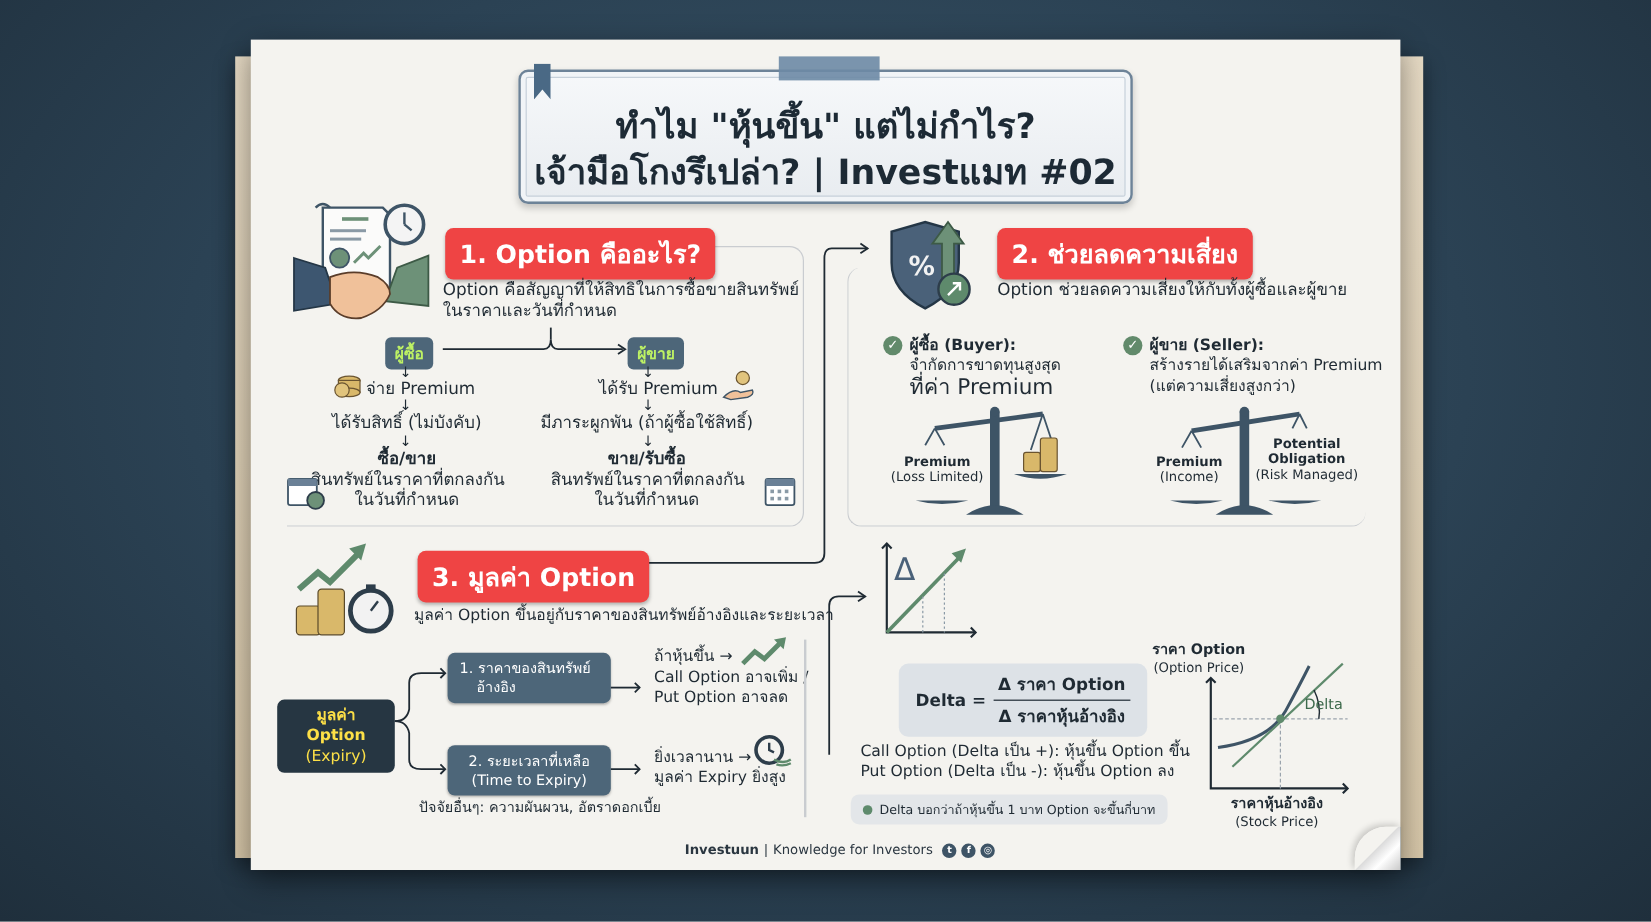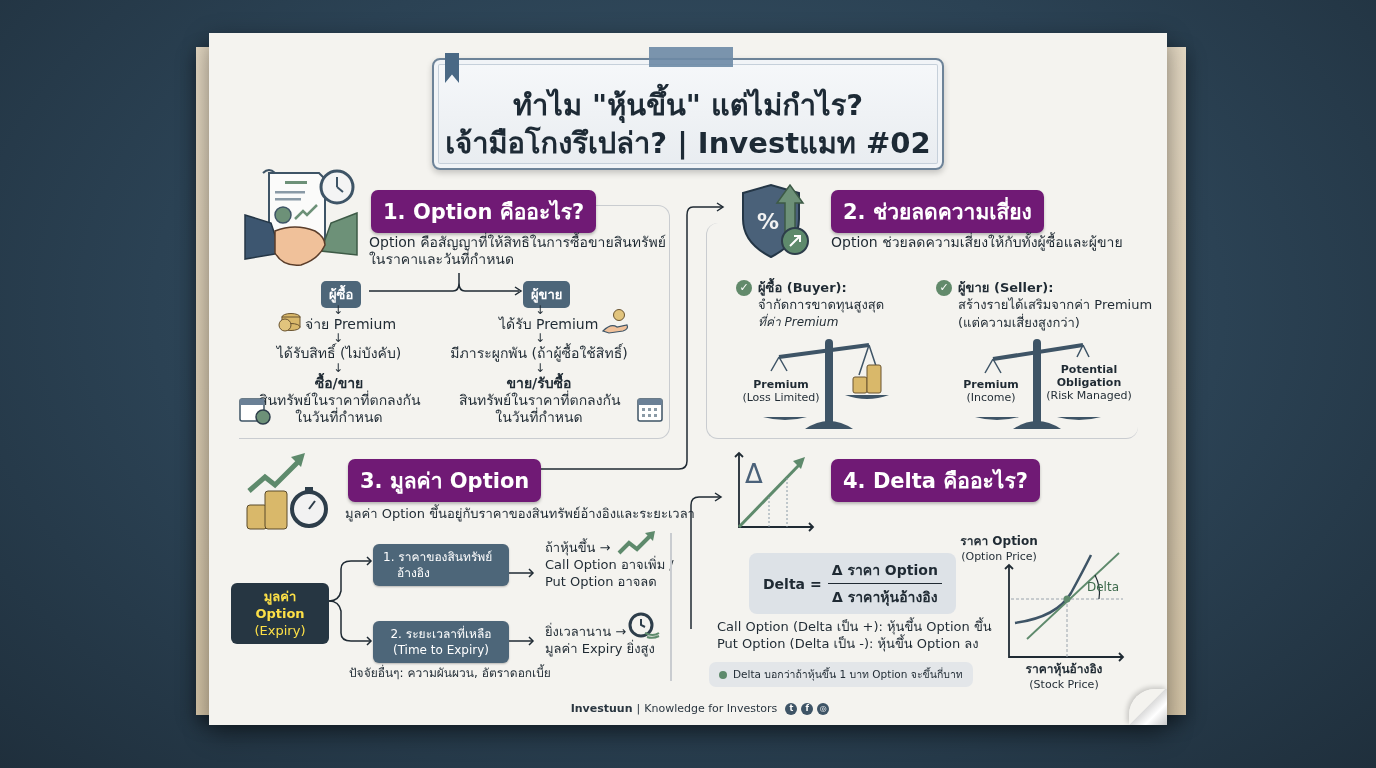--- a/index.html
+++ b/index.html
@@ -45,29 +45,29 @@
     background: #6d89a5; opacity: 0.9;
   }
   .ribbon {
     position: absolute; left: 236px; top: 20px; width: 14px; height: 30px;
     background: #4a6985;
     clip-path: polygon(0 0, 100% 0, 100% 100%, 50% 72%, 0 100%);
   }
 
   .panel-frame { position: absolute; border: 1.5px solid #c9ccd0; border-radius: 12px; }
   .pill {
-    position: absolute; background: #701a75; color: #ffffff; font-weight: bold;
+    position: absolute; background: #ef4444; color: #ffffff; font-weight: bold;
     border-radius: 7px; font-size: 21px; padding: 5px 12px; white-space: nowrap;
     box-shadow: 0 2px 3px rgba(0,0,0,0.25);
   }
   .txt { position: absolute; font-size: 13px; color: #1f2a33; white-space: nowrap; line-height: 17px; }
   .bold { font-weight: bold; }
   .center { text-align: center; }
   .tag {
-    position: absolute; background: #4d6679; color: #ffffff; font-weight: bold;
+    position: absolute; background: #4d6679; color: #bef264; font-weight: bold;
     font-size: 13px; border-radius: 5px; padding: 3px 8px;
   }
   .arrow-down { position: absolute; font-size: 12px; color: #1f2a33; }
   .flow-box {
     position: absolute; background: #4d6679; color: #fff; font-size: 12px;
     border-radius: 6px; padding: 5px 10px; line-height: 16px;
     box-shadow: 0 1px 2px rgba(0,0,0,0.25);
   }
   .flow-root {
     position: absolute; background: #263642; color: #fde047; font-size: 13px; font-weight: bold;
@@ -210,21 +210,21 @@
   </svg>
 
   <div class="pill" style="left:622px;top:157px;">2. ช่วยลดความเสี่ยง</div>
   <div class="txt" style="left:622px;top:201px;font-size:14px;">Option ช่วยลดความเสี่ยงให้กับทั้งผู้ซื้อและผู้ขาย</div>
 
   <div style="position:absolute;left:527px;top:244px;display:flex;gap:6px;align-items:center;">
     <span class="check">✓</span>
     <span class="bold" style="font-size:13px;text-align:right;">ผู้ซื้อ (Buyer):</span>
   </div>
   <div class="txt" style="left:549px;top:263px;font-size:13px;">จำกัดการขาดทุนสูงสุด</div>
-  <div class="txt" style="left:549px;top:281px;font-size:12px;font-style:italic;">ที่ค่า Premium</div>
+  <div class="txt" style="left:549px;top:281px;font-size:18px;">ที่ค่า Premium</div>
 
   <div style="position:absolute;left:727px;top:244px;display:flex;gap:6px;align-items:center;">
     <span class="check">✓</span>
     <span class="bold" style="font-size:13px;">ผู้ขาย (Seller):</span>
   </div>
   <div class="txt" style="left:749px;top:263px;font-size:13px;">สร้างรายได้เสริมจากค่า Premium</div>
   <div class="txt" style="left:749px;top:281px;font-size:13px;">(แต่ความเสี่ยงสูงกว่า)</div>
 
   <svg style="left:540px;top:300px" width="160" height="100">
     <line x1="30" y1="24" x2="120" y2="12" stroke="#3e5466" stroke-width="4"></line>
@@ -332,21 +332,20 @@
     <polyline points="4,2 4,76 78,76" fill="none" stroke="#1f2a33" stroke-width="1.8"></polyline>
     <polyline points="0,6 4,2 8,6" fill="none" stroke="#1f2a33" stroke-width="1.8"></polyline>
     <polyline points="74,72 78,76 74,80" fill="none" stroke="#1f2a33" stroke-width="1.8"></polyline>
     <text x="10" y="32" font-size="26" fill="#4a6179" font-family="DejaVu Sans, sans-serif">Δ</text>
     <line x1="4" y1="76" x2="66" y2="12" stroke="#5e8a6c" stroke-width="3"></line>
     <polygon points="58,10 70,6 66,18" fill="#5e8a6c"></polygon>
     <line x1="34" y1="46" x2="34" y2="76" stroke="#8a9aa6" stroke-dasharray="2,2"></line>
     <line x1="52" y1="27" x2="52" y2="76" stroke="#8a9aa6" stroke-dasharray="2,2"></line>
   </svg>
 
-  <div class="pill" style="left:622px;top:426px;">4. Delta คืออะไร?</div>
 
   <div class="formula" style="left:540px;top:520px;">
     <span class="bold" style="font-size:14px;">Delta =</span>
     <div class="frac">
       <span class="num">Δ ราคา Option</span>
       <span class="den">Δ ราคาหุ้นอ้างอิง</span>
     </div>
   </div>
 
   <div class="txt" style="left:508px;top:585px;font-size:13px;">Call Option (Delta เป็น +): หุ้นขึ้น Option ขึ้น</div>

